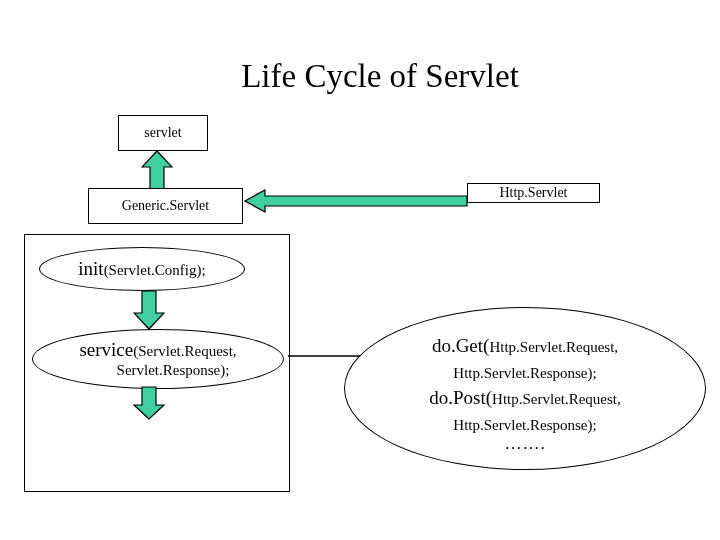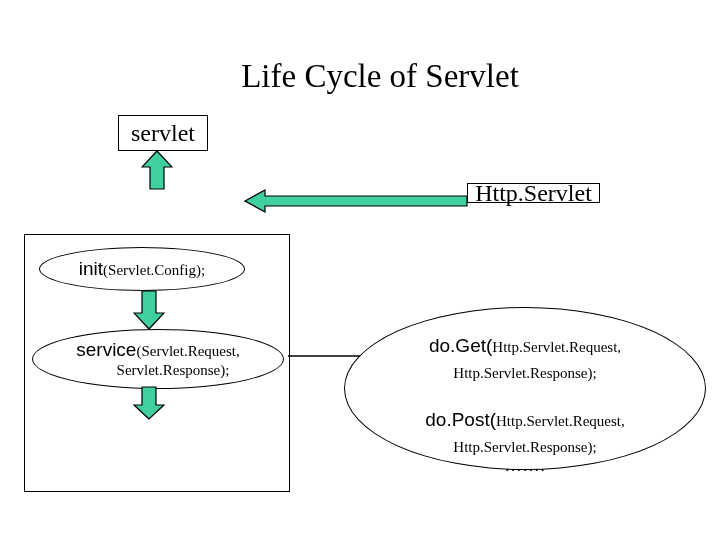--- a/index.html
+++ b/index.html
@@ -31,21 +31,21 @@
     margin-left: 20px;
   }
   .box {
     position: absolute;
     border: 1px solid #000000;
     background: #ffffff;
     display: flex;
     align-items: center;
     justify-content: center;
     font-family: "Liberation Serif", serif;
-    font-size: 24px;
+    font-size: 14px;
     color: #000000;
     box-sizing: border-box;
   }
   #box-servlet {
     left: 118px;
     top: 115px;
     width: 90px;
     height: 36px;
   }
   #box-generic {
@@ -100,21 +100,21 @@
     height: 42px;
   }
   #ellipse-http-methods {
     left: 344px;
     top: 307px;
     width: 362px;
     height: 163px;
   }
   .txt-big {
     font-size: 19px;
-    font-family: Liberation Sans, sans-serif;
+    font-family: Liberation Serif, serif;
   }
   .txt-small {
     font-size: 15px;
     font-family: "Liberation Serif", serif;
   }
   .txt-mid {
     font-size: 15px;
     font-family: "Liberation Serif", serif;
   }
   #init-text {
@@ -138,21 +138,21 @@
     height: 163px;
     text-align: center;
     line-height: 1.05;
   }
   .http-line {
     display: block;
     white-space: nowrap;
   }
   .l-doget { margin-top: 26px; }
   .l-resp1 { margin-top: 9px; }
-  .l-dopost { margin-top: 28px; }
+  .l-dopost { margin-top: 6px; }
   .l-resp2 { margin-top: 9px; }
   .l-dots { margin-top: 2px; font-size: 17px; letter-spacing: 1px; }
 
   
   .arrow {
     position: absolute;
   }
   .arrow svg { display: block; }
   
   #arrow-service-http {
@@ -173,20 +173,23 @@
   <div class="box" id="box-servlet">
     <span>servlet</span>
   </div>
 
   <div class="arrow" id="arrow-up-generic-servlet" style="left:141px; top:150px; width:32px; height:40px;">
     <svg width="32" height="40" viewBox="0 0 32 40">
       <polygon points="16,1 31,17 23,17 23,39 9,39 9,17 1,17" fill="#3FCFA0" stroke="#000000" stroke-width="1.2"></polygon>
     </svg>
   </div>
 
+  <div class="box" id="box-generic">
+    <span>Generic.Servlet</span>
+  </div>
 
   <div class="box" id="box-http">
     <span>Http.Servlet</span>
   </div>
 
   <div class="arrow" id="arrow-left-http-generic" style="left:244px; top:188px; width:224px; height:26px;">
     <svg width="224" height="26" viewBox="0 0 224 26">
       <polygon points="1,13 21,2 21,8 223,8 223,18 21,18 21,24" fill="#3FCFA0" stroke="#000000" stroke-width="1.2"></polygon>
     </svg>
   </div>

